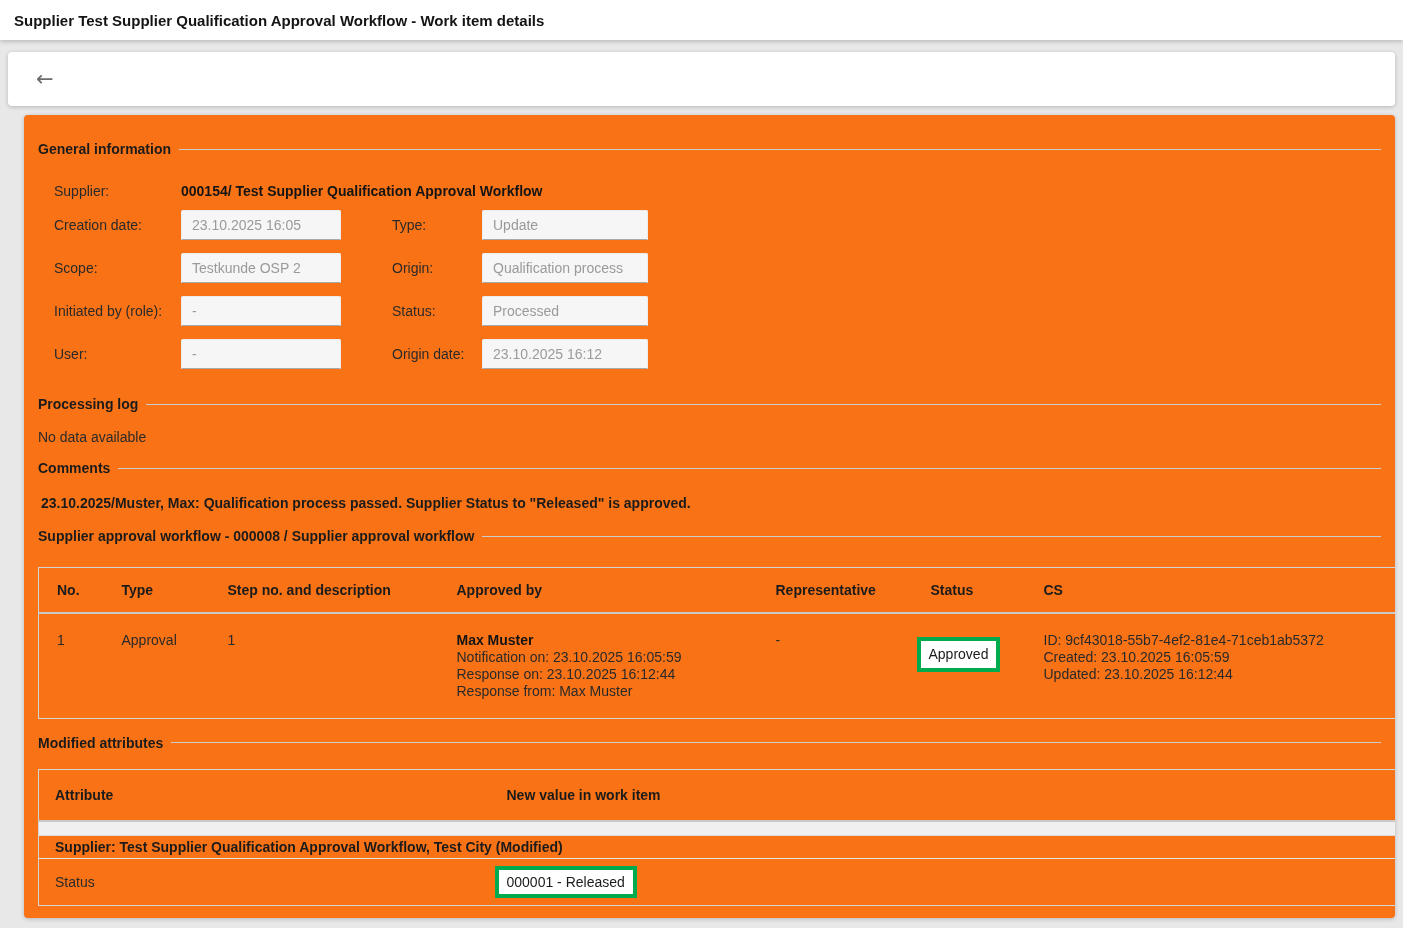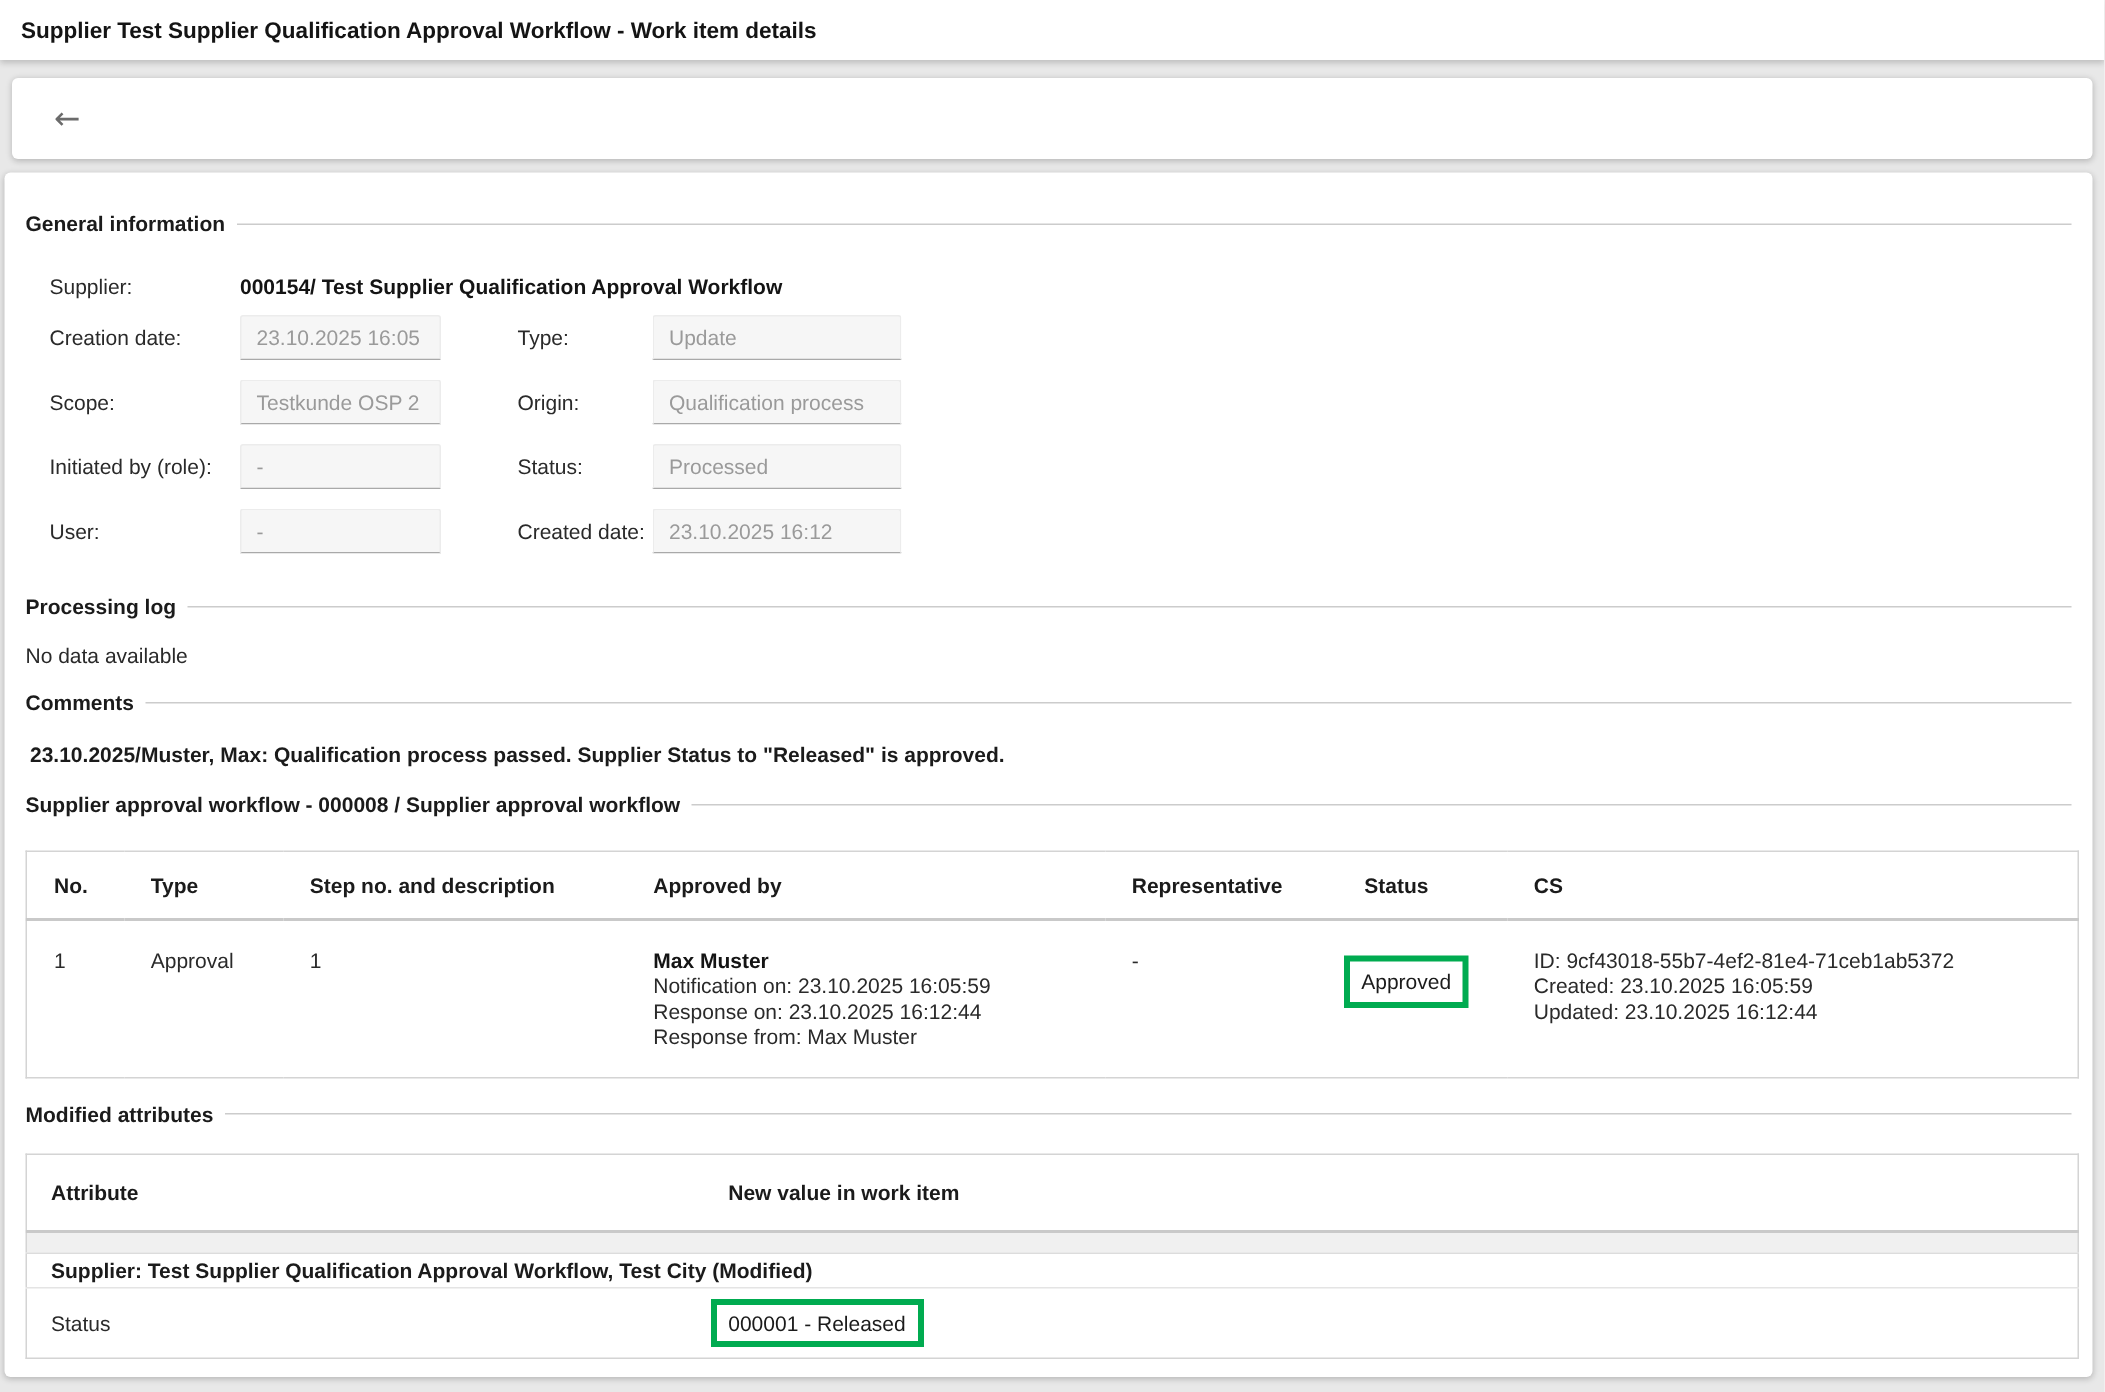--- a/index.html
+++ b/index.html
@@ -34,22 +34,22 @@
   }
   .back-btn {
     background:none; border:none; cursor:pointer;
     font-size:21px; color:#6b6b6b; line-height:1;
     padding:4px 6px;
     font-family:"DejaVu Sans", sans-serif;
   }
 
   
   .main-card {
-    position:absolute; top:115px; left:3px; right:8px; height:803px;
-    background:#ffffff; border-radius:4px;
+    position:absolute; top:115px; left:24px; right:8px; height:803px;
+    background:#f97316; border-radius:4px;
     box-shadow:0 1px 4px rgba(0,0,0,.22);
     padding:0 14px;
     overflow:hidden;
     z-index:1;
   }
 
   .legend {
     display:flex; align-items:center;
     font-weight:700; font-size:14px; color:#1b1b1b;
   }
@@ -70,21 +70,21 @@
   .gi-lbl1 { width:127px; color:#2a2a2a; }
   .gi-lbl2 { width:90px; margin-left:51px; color:#2a2a2a; }
   .field {
     height:30px; line-height:28px;
     background:#f6f6f6; color:#9a9a9a;
     border:1px solid #ececec; border-bottom:1px solid #a9a9a9;
     border-radius:2px 2px 0 0;
     padding:0 10px; font-size:14px;
     font-family:"Liberation Sans", sans-serif;
   }
-  .field.w1 { width:134px; }
+  .field.w1 { width:160px; }
   .field.w2 { width:166px; }
 
   .empty-text { margin:17px 0 0 0; color:#2a2a2a; }
   .comment-line { margin:19px 0 0 3px; font-weight:700; color:#1b1b1b; }
 
   
   table { border-collapse:collapse; table-layout:fixed; width:1369px; }
   .wf-table { margin-top:23px; border:1px solid #d4d4d4; }
   .wf-table th {
     text-align:left; font-weight:700; color:#1b1b1b;
@@ -162,21 +162,21 @@
     </div>
     <div class="gi-row">
       <span class="gi-lbl1">Initiated by (role):</span>
       <input class="field w1" readonly="" value="-" style="">
       <span class="gi-lbl2">Status:</span>
       <input class="field w2" readonly="" value="Processed" style="">
     </div>
     <div class="gi-row">
       <span class="gi-lbl1">User:</span>
       <input class="field w1" readonly="" value="-" style="">
-      <span class="gi-lbl2">Created date:</span>
+      <span class="gi-lbl2">Origin date:</span>
       <input class="field w2" readonly="" value="23.10.2025 16:12" style="">
     </div>
 
     <div class="legend legend-plog">
       <span>Processing log</span>
     </div>
     <div class="empty-text">No data available</div>
 
     <div class="legend legend-comments">
       <span>Comments</span>

